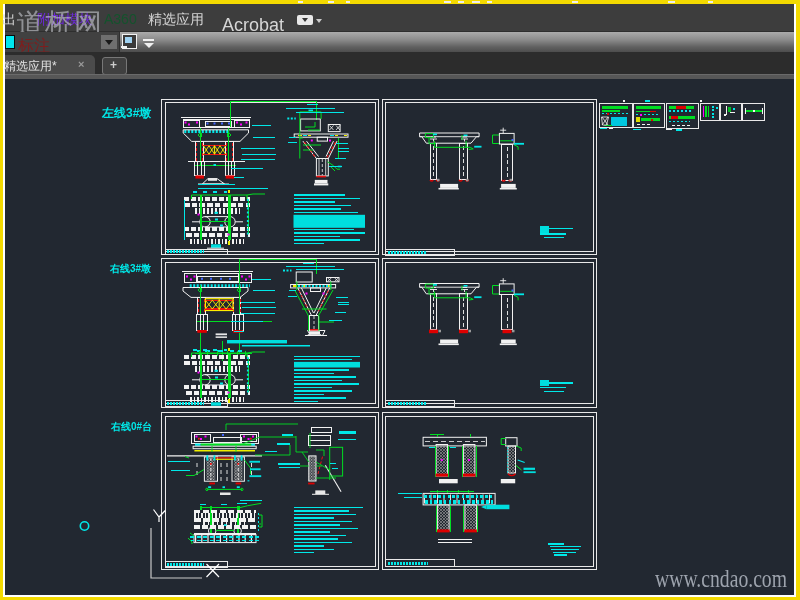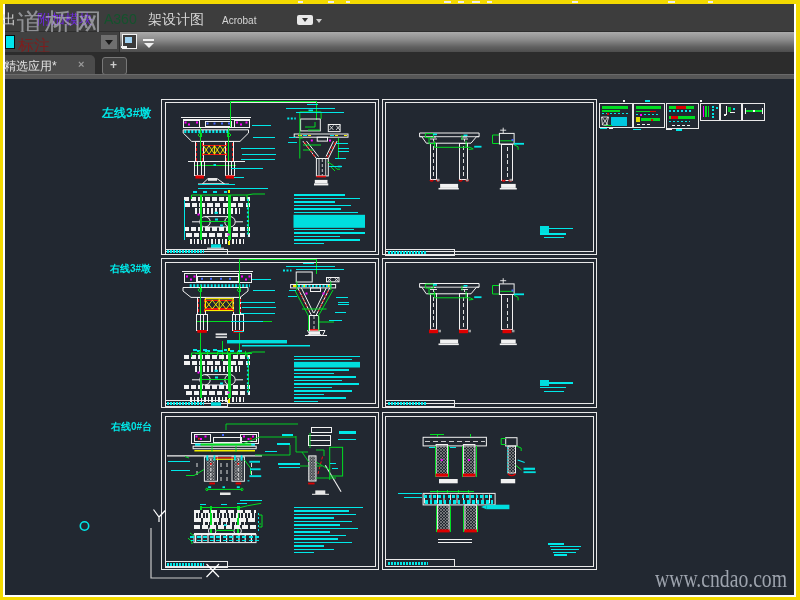--- a/index.html
+++ b/index.html
@@ -21,22 +21,22 @@
   <div class="abs" style="left:472px;top:1px;width:8px;height:2px;background:#eee"></div>
   <div class="abs" style="left:487px;top:1px;width:5px;height:2px;background:#eee"></div>
   <div class="abs" style="left:572px;top:1px;width:6px;height:2px;background:#eee"></div>
   <div class="abs" style="left:668px;top:1px;width:7px;height:2px;background:#eee"></div>
   <div class="abs" style="left:708px;top:1px;width:5px;height:2px;background:#eee"></div>
 
   <div class="abs" style="left:5px;top:4px;width:789px;height:27px;background:#3d3d3d;border-bottom:1px solid #2e2e2e"></div>
   <div class="abs" style="left:2px;top:11px;color:#d6d6d6;font-size:14px">出</div>
   <div class="abs" style="left:37px;top:11px;color:#6d28d9;font-size:14px;letter-spacing:0px">附加模块</div>
   <div class="abs" style="left:104px;top:11px;color:#14532d;font-size:14px">A360</div>
-  <div class="abs" style="left:148px;top:11px;color:#d6d6d6;font-size:14px">架设计图</div>
-  <div class="abs" style="left:222px;top:15px;color:#d6d6d6;font-size:10px">Acrobat</div>
+  <div class="abs" style="left:148px;top:11px;color:#d6d6d6;font-size:14px">精选应用</div>
+  <div class="abs" style="left:222px;top:15px;color:#d6d6d6;font-size:18px">Acrobat</div>
 
   <div class="abs" style="left:297px;top:15px;width:16px;height:10px;background:#e8e8e8;border-radius:2px"></div>
   <div class="abs" style="left:302px;top:18px;width:0;height:0;border-left:3px solid transparent;border-right:3px solid transparent;border-top:4px solid #333"></div>
   <div class="abs" style="left:316px;top:19px;width:0;height:0;border-left:3px solid transparent;border-right:3px solid transparent;border-top:4px solid #ccc"></div>
 
   <div class="abs" style="left:16px;top:5px;color:rgba(200,202,208,0.6);font-size:28px;font-family:Liberation Sans, sans-serif;letter-spacing:1px">道桥网</div>
 
   <div class="abs" style="left:5px;top:32px;width:789px;height:20px;background:linear-gradient(#ababab,#8a8a8a 40%,#606060 75%,#4d4d4d)"></div>
 
   <div class="abs" style="left:5px;top:32px;width:114px;height:20px;background:#414141"></div>

